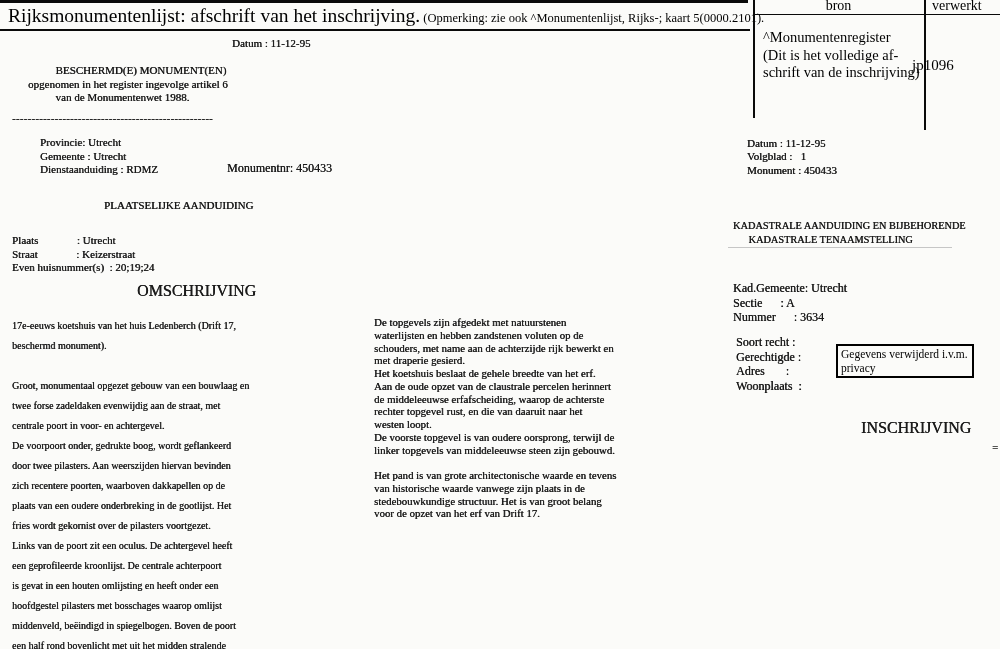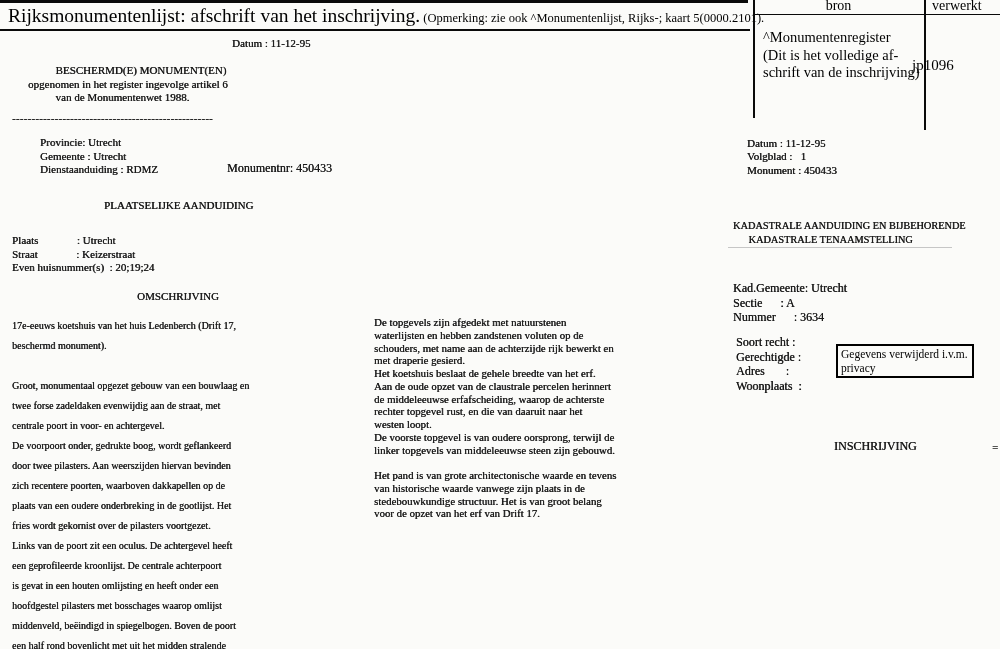--- a/index.html
+++ b/index.html
@@ -46,21 +46,21 @@
   <div class="abs mono pre" style="left:12px;top:136px;font-size:11px;line-height:13.5px;margin-left:28px;">Provincie: Utrecht
 Gemeente : Utrecht
 Dienstaanduiding : RDMZ</div>
   <div class="abs mono" style="left:227px;top:121px;font-size:12px;margin-top:40px;">Monumentnr:  450433</div>
 
   <div class="abs mono" style="left:104px;top:199px;font-size:11px;">PLAATSELIJKE AANDUIDING</div>
   <div class="abs mono pre" style="left:12px;top:234px;font-size:11px;line-height:13.5px;">Plaats              : Utrecht
 Straat              : Keizerstraat
 Even huisnummer(s)  : 20;19;24</div>
 
-  <div class="abs mono" style="left:137px;top:290px;font-size:11px;">OMSCHRIJVING</div>
+  <div class="abs mono" style="left:137px;top:282px;font-size:16px;">OMSCHRIJVING</div>
   <div class="abs mono pre" style="left:12px;top:316px;font-size:10px;line-height:20px;">17e-eeuws koetshuis van het huis Ledenberch (Drift 17,
 beschermd monument).
 
 Groot, monumentaal opgezet gebouw van een bouwlaag en
 twee forse zadeldaken evenwijdig aan de straat, met
 centrale poort in voor- en achtergevel.
 De voorpoort onder, gedrukte boog, wordt geflankeerd
 door twee pilasters. Aan weerszijden hiervan bevinden
 zich recentere poorten, waarboven dakkapellen op de
 plaats van een oudere onderbreking in de gootlijst. Het
@@ -102,17 +102,17 @@
 Nummer      : 3634</div>
   <div class="abs mono pre" style="left:736px;top:335px;font-size:12px;line-height:14.6px;">Soort recht :
 Gerechtigde :
 Adres       :
 Woonplaats  :</div>
   <div class="abs" style="left:836px;top:344px;width:134px;border:2px solid #000;background:#fbfbf9;">
     <div class="serif pre" style="font-size:11.5px;line-height:14px;padding:1px 3px;">Gegevens verwijderd i.v.m.
 privacy</div>
   </div>
 
-  <div class="abs mono" style="left:834px;top:419px;font-size:12px;margin-top:20px;">INSCHRIJVING</div>
+  <div class="abs mono" style="left:861px;top:419px;font-size:16px;">INSCHRIJVING</div>
 
   <div class="abs mono" style="left:992px;top:441px;font-size:11px;">=</div>
 
 </div>
 
 </body></html>

